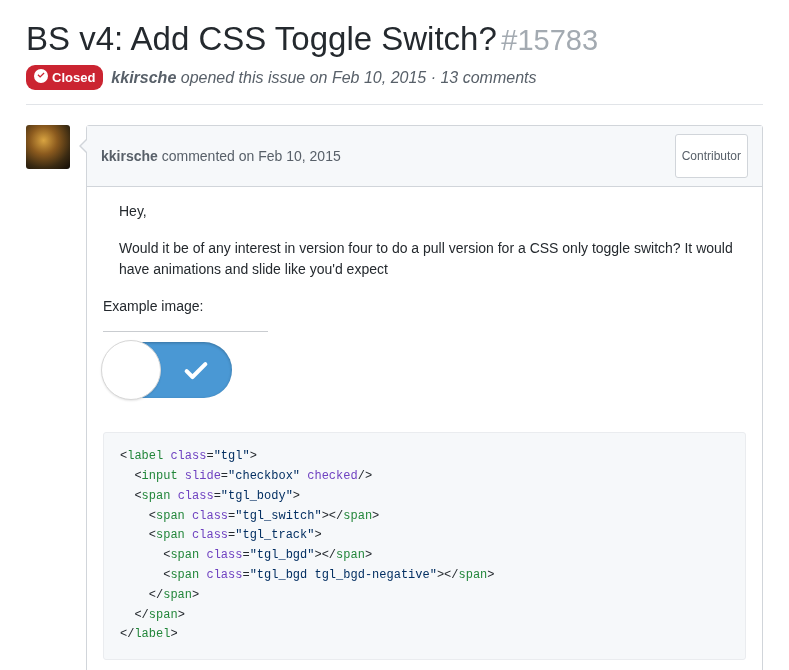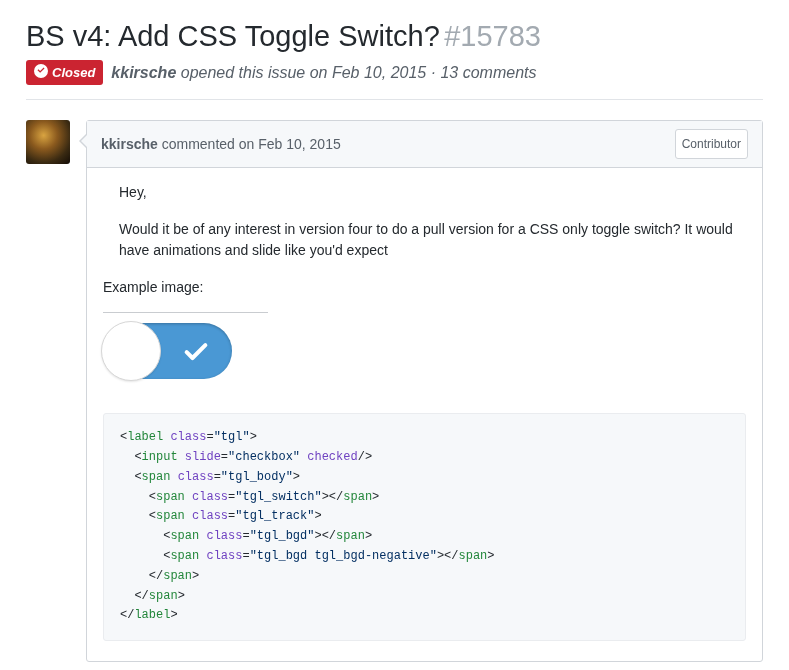--- a/index.html
+++ b/index.html
@@ -10,21 +10,21 @@
     background: #fff;
     padding: 18px 26px;
     width: 789px;
   }
   .issue-title-row {
     margin: 0 0 6px 0;
     font-weight: 400;
     line-height: 1.25;
   }
   .issue-title {
-    font-size: 29px;
+    font-size: 33px;
     font-weight: 400;
     color: #24292e;
   }
   .issue-number {
     font-size: 29px;
     font-weight: 300;
     color: #a3aab1;
   }
   .meta-row {
     display: flex;
@@ -32,25 +32,24 @@
     gap: 8px;
     padding-bottom: 14px;
     border-bottom: 1px solid #e1e4e8;
   }
   .state-badge {
     display: inline-flex;
     align-items: center;
     gap: 4px;
     background: #cb2431;
     color: #fff;
-    border-radius: 3px;
+    border-radius: 9px;
     padding: 4px 8px;
     font-size: 13px;
     font-weight: 600;
-    font-style: italic;
   }
   .state-badge svg { fill: #fff; }
   .meta-text { font-size: 16px; color: #586069; font-style: italic; }
   .meta-text .author { font-weight: 600; color: #586069; }
   .timeline { display: flex; margin-top: 20px; gap: 16px; }
   .avatar {
     width: 44px; height: 44px; border-radius: 3px;
     background: radial-gradient(circle at 40% 35%, #d9a441 0%, #8b5a1e 35%, #3a2a12 70%, #120c06 100%);
     flex-shrink: 0;
   }
@@ -85,21 +84,21 @@
     display: flex;
     align-items: center;
     justify-content: space-between;
     font-size: 14px;
     color: #586069;
   }
   .comment-header .who .author { font-weight: 600; color: #586069; }
   .badge-pill {
     border: 1px solid #d1d5da;
     border-radius: 3px;
-    padding: 7px 6px;
+    padding: 14px 6px;
     font-size: 12px;
     color: #586069;
     background: #fff;
   }
   .comment-body {
     padding: 14px 16px 20px 16px;
     font-size: 14px;
     line-height: 1.5;
   }
   .comment-body p { margin: 0 0 16px 16px; }

